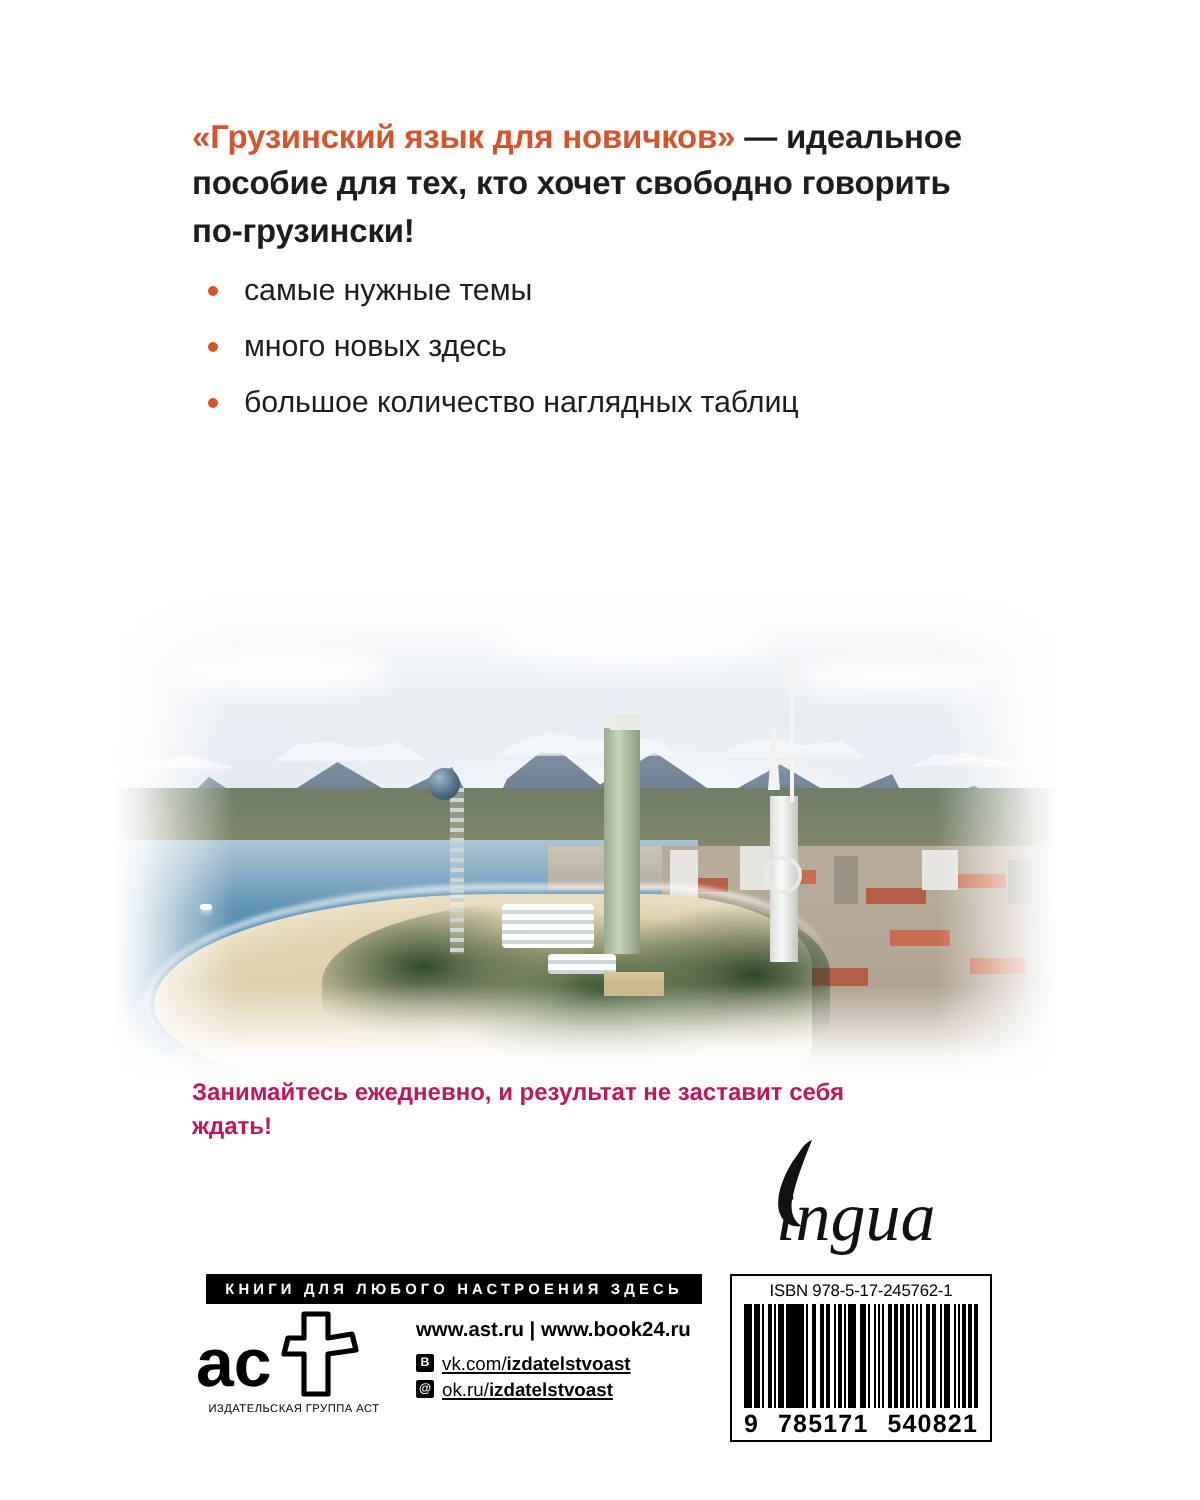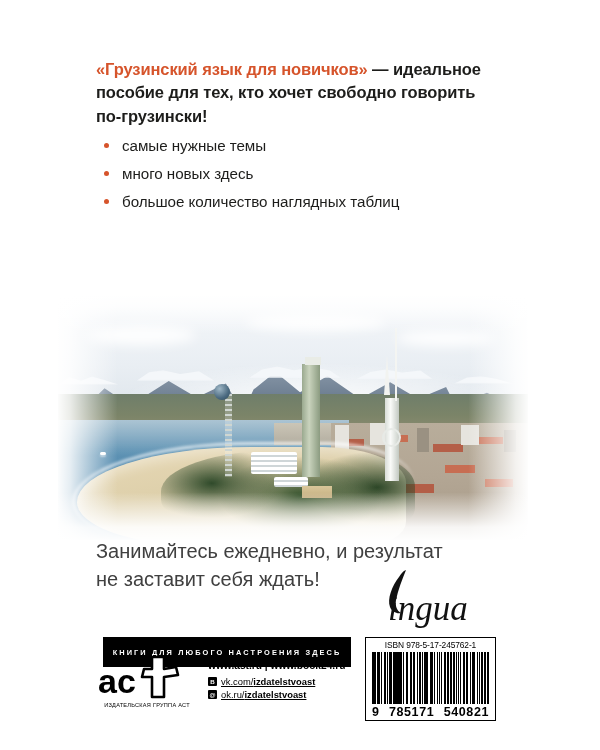--- a/index.html
+++ b/index.html
@@ -281,43 +281,43 @@
       linear-gradient(90deg,  #ffffff 0%, rgba(255,255,255,0.85) 3%, rgba(255,255,255,0) 13%),
       linear-gradient(270deg, #ffffff 0%, rgba(255,255,255,0.85) 3%, rgba(255,255,255,0) 13%);
   }
 
   
   .tagline {
     position: absolute;
     left: 96px;
     top: 538px;
     width: 360px;
-    font-size: 20px;
-    font-weight: normal;
+    font-size: 12px;
+    font-weight: bold;
     line-height: 1.38;
-    color: #404040;
+    color: #be185d;
   }
 
   
   .lingua {
     position: absolute;
     left: 372px;
     top: 568px;
     width: 130px;
     height: 62px;
   }
   .lingua svg { display: block; }
 
   
   .banner {
     position: absolute;
     left: 103px;
     top: 637px;
     width: 248px;
-    height: 30px;
+    height: 15px;
     background: #000000;
     color: #ffffff;
     font-size: 7.4px;
     font-weight: bold;
     letter-spacing: 2.1px;
     text-transform: uppercase;
     display: flex;
     align-items: center;
     justify-content: center;
     white-space: nowrap;

